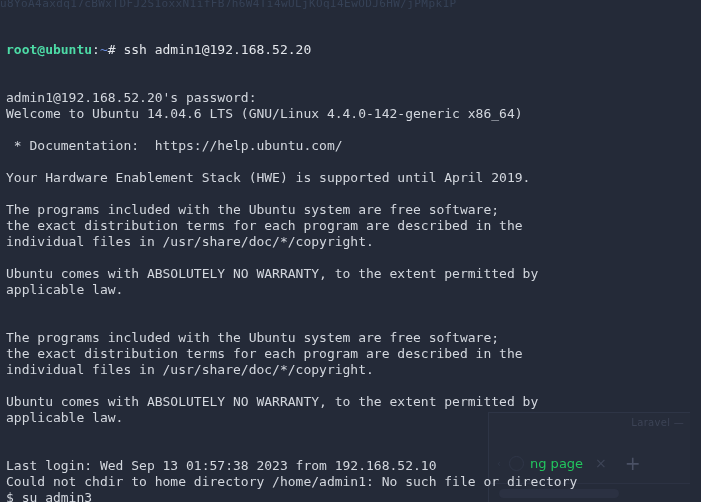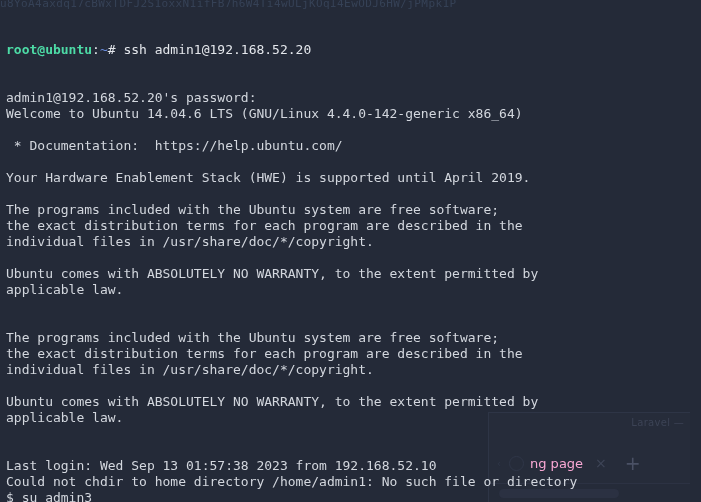--- a/index.html
+++ b/index.html
@@ -59,21 +59,21 @@
     width: 13px;
     height: 13px;
     margin-left: 2px;
     border: 1px solid #2f3648;
     border-radius: 50%;
     flex: 0 0 auto;
   }
   #ghost-browser .gb-tablabel {
     font-family: "DejaVu Sans", "Liberation Sans", sans-serif;
     font-size: 13px;
-    color: #f9a8d4;
+    color: #22c55e;
     margin-left: 6px;
     white-space: nowrap;
     overflow: hidden;
   }
   #ghost-browser .gb-close {
     font-family: "DejaVu Sans", "Liberation Sans", sans-serif;
     font-size: 14px;
     color: #3e4557;
     margin-left: 12px;
   }

